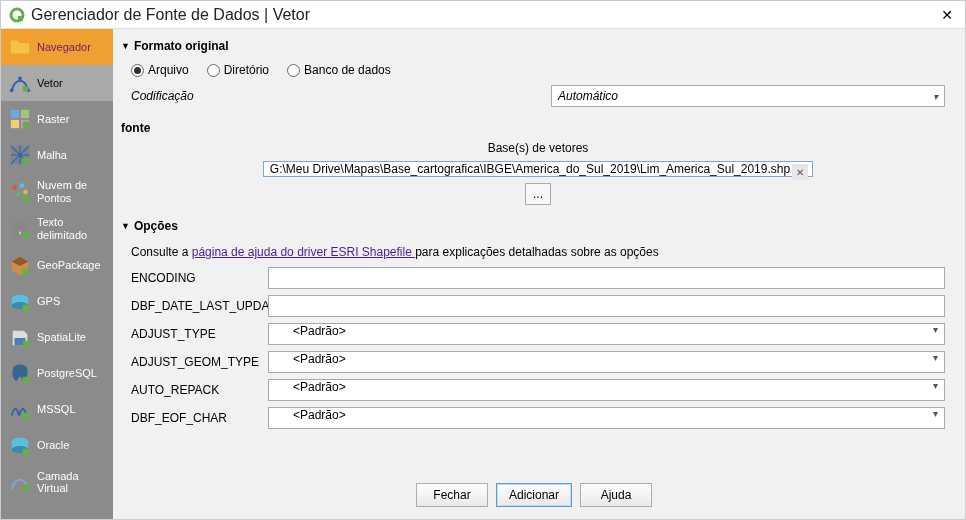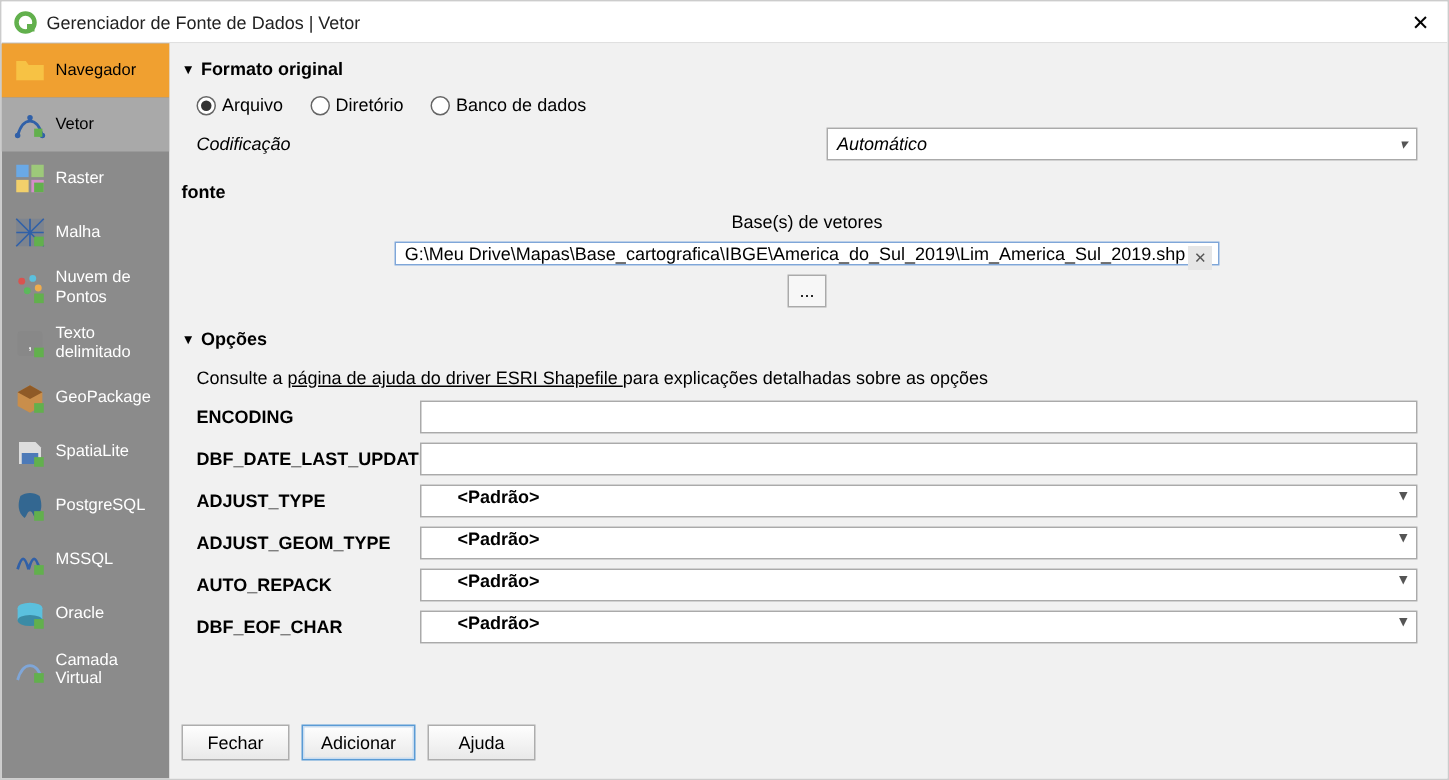--- a/index.html
+++ b/index.html
@@ -1,52 +1,52 @@
 <!DOCTYPE html>
 <html><head>
 <meta charset="utf-8">
 <style>
 * { box-sizing: border-box; margin: 0; padding: 0; font-family: "Segoe UI", Tahoma, sans-serif; font-size: 12px; }
 body { width: 966px; height: 520px; overflow: hidden; background: #fff; border: 1px solid #ccc; display: flex; flex-direction: column; }
 .titlebar { height: 28px; display: flex; align-items: center; padding: 0 8px; background: #fff; border-bottom: 1px solid #e0e0e0; }
 .titlebar .q-icon { width: 16px; height: 16px; margin-right: 6px; }
-.titlebar .title { flex: 1; font-size: 12px; color: #222; }
+.titlebar .title { flex: 1; font-size: 16px; color: #222; }
 .titlebar .close { width: 20px; text-align: center; cursor: pointer; font-size: 14px; }
 .body { flex: 1; display: flex; min-height: 0; }
 .sidebar { width: 112px; background: #8b8b8b; display: flex; flex-direction: column; }
 .sidebar-item { display: flex; align-items: center; gap: 6px; padding: 6px 8px; color: #fff; cursor: pointer; min-height: 36px; }
 .sidebar-item.selected { background: #a9a9a9; color: #000; }
-.sidebar-item.active { background: #f0a030; color: #000000; }
+.sidebar-item.active { background: #f0a030; color: #701a75; }
 .sidebar-item .ic { width: 22px; height: 22px; flex-shrink: 0; }
 .sidebar-item .lbl { font-size: 11px; line-height: 1.15; }
 .main { flex: 1; background: #f1f1f1; display: flex; flex-direction: column; padding: 6px 10px 8px 8px; overflow: hidden; }
 .section-header { display: flex; align-items: center; gap: 4px; font-weight: bold; margin: 4px 0 6px 0; font-size: 12px; }
 .section-header .tri { font-size: 9px; }
 .source-row { display: flex; align-items: center; gap: 18px; padding: 4px 10px 8px 10px; }
 .radio { display: flex; align-items: center; gap: 4px; }
 .radio .circle { width: 13px; height: 13px; border: 1px solid #666; border-radius: 50%; display: flex; align-items: center; justify-content: center; background:#fff; }
 .radio.checked .circle::after { content: ""; width: 7px; height: 7px; background: #333; border-radius: 50%; }
 .enc-row { display: flex; align-items: center; padding: 0 10px 10px 10px; font-style: italic; }
 .enc-row .label { width: 420px; }
 .selectbox { flex: 1; height: 22px; border: 1px solid #aaa; background: #fff; display: flex; align-items: center; padding: 0 6px; position: relative; }
 .selectbox::after { content: "▾"; position: absolute; right: 6px; font-size: 10px; color: #555; }
 .font-row { display: flex; align-items: center; gap: 6px; padding: 0 10px 10px 10px; flex-direction: column; }
 .font-row .label { white-space: nowrap; }
 .textinput { flex: 1; height: 16px; border: 1px solid #7fa6d8; background: #fff; padding: 0 22px 0 6px; position: relative; }
 .textinput .clr { position: absolute; right: 4px; top: 2px; width: 16px; height: 16px; background: #e6e6e6; display:flex; align-items:center; justify-content:center; font-size:10px; color:#555; cursor:pointer;}
 .browse-btn { width: 26px; height: 22px; border: 1px solid #aaa; background: #f7f7f7; display: flex; align-items: center; justify-content: center; cursor: pointer; }
 .options-body { padding: 2px 10px; }
 .help-row { padding: 4px 0 8px 0; font-size: 12px; }
-.help-row a { color: #000000; text-decoration: underline; text-align: right; }
-.opt-row { display: flex; align-items: center; gap: 14px; margin-bottom: 6px; font-weight: bold; }
+.help-row a { color: #4c1d95; text-decoration: underline; text-align: right; }
+.opt-row { display: flex; align-items: center; gap: 2px; margin-bottom: 6px; }
 .opt-row .olabel { width: 135px; font-size: 12px; }
 .opt-input { flex: 1; height: 22px; border: 1px solid #aaa; background: #fff; padding: 0 6px; }
 .opt-select { flex: 1; height: 22px; border: 1px solid #aaa; background: #fff; padding: 0 24px; position: relative; }
 .opt-select::after { content: "▾"; position: absolute; right: 6px; font-size: 10px; color: #555; }
-.footer { margin-top: auto; display: flex; justify-content: flex-start; gap: 8px; padding: 10px 8px 4px 0; }
+.footer { margin-top: auto; display: flex; justify-content: center; gap: 8px; padding: 10px 8px 4px 0; }
 .btn { min-width: 72px; height: 24px; border: 1px solid #adadad; background: linear-gradient(#fefefe,#e9e9e9); display: flex; align-items: center; justify-content: center; padding: 0 12px; cursor: pointer; font-size: 12px; }
 .btn.primary { border: 1px solid #5a9bd5; box-shadow: 0 0 0 1px #c8dcf0 inset; }
 </style>
 </head>
 <body>
 
 <div class="titlebar">
   <svg class="q-icon" viewBox="0 0 16 16">
       <circle cx="8" cy="8" r="6" fill="none" stroke="#62b04d" stroke-width="3"></circle>
       <rect x="9" y="9" width="5" height="5" fill="#62b04d"></rect>
@@ -109,20 +109,29 @@
         </svg>
       <span class="lbl">Texto delimitado</span>
     </div>
     <div class="sidebar-item">
       <svg class="ic" viewBox="0 0 24 24">
           <path fill="#c98e4b" d="M12 2l9 5v10l-9 5-9-5V7z"></path>
           <path fill="#8e5a27" d="M12 2l9 5-9 5-9-5z"></path>
           <rect x="15" y="15" width="7" height="7" fill="#62b04d"></rect>
         </svg>
       <span class="lbl">GeoPackage</span>
+    </div>
+    <div class="sidebar-item">
+      <svg class="ic" viewBox="0 0 24 24">
+          <ellipse cx="12" cy="8" rx="9" ry="4" fill="#5bc0de"></ellipse>
+          <rect x="3" y="8" width="18" height="8" fill="#5bc0de"></rect>
+          <ellipse cx="12" cy="16" rx="9" ry="4" fill="#3b8ba5"></ellipse>
+          <rect x="15" y="15" width="7" height="7" fill="#62b04d"></rect>
+        </svg>
+      <span class="lbl">GPS</span>
     </div>
     <div class="sidebar-item">
       <svg class="ic" viewBox="0 0 24 24">
           <path fill="#ddd" d="M4 4h12l4 4v12H4z"></path>
           <path fill="#4d7ab8" d="M6 12h12v8H6z"></path>
           <rect x="15" y="15" width="7" height="7" fill="#62b04d"></rect>
         </svg>
       <span class="lbl">SpatiaLite</span>
     </div>
     <div class="sidebar-item">

